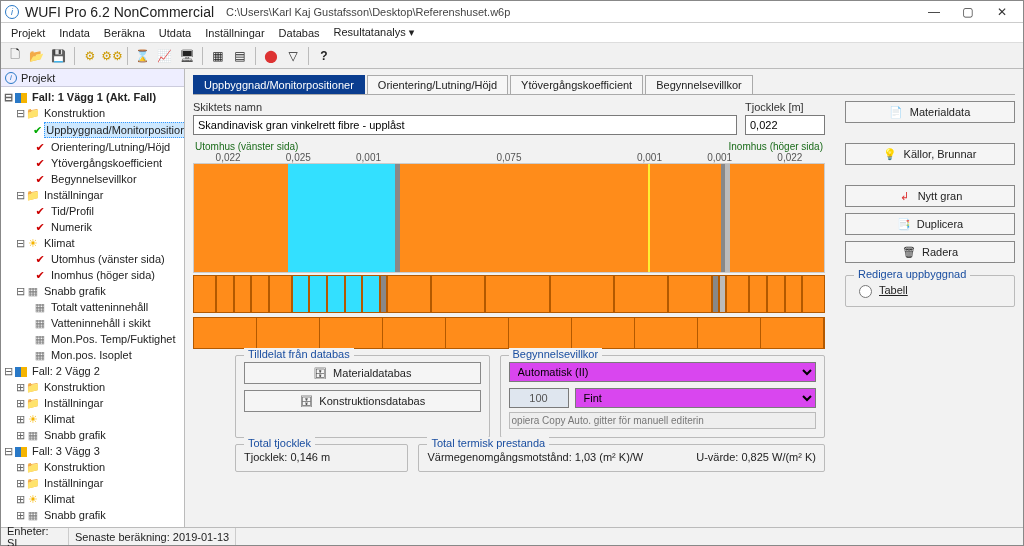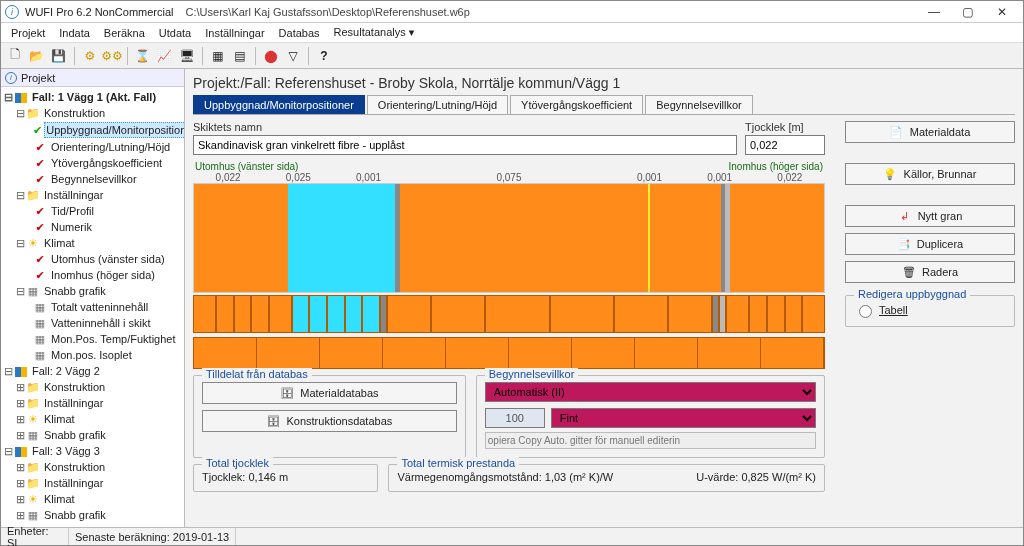--- a/index.html
+++ b/index.html
@@ -2,21 +2,21 @@
 <html><head>
 <meta charset="utf-8">
 <style>
   * { box-sizing: border-box; }
   html, body { margin:0; padding:0; font-family: "Segoe UI", Tahoma, sans-serif; font-size:11px; background:#fff; color:#222; }
   .window { width:1024px; height:546px; border:1px solid #888; display:flex; flex-direction:column; background:#f2f2f2;}
   
   .titlebar { height:22px; display:flex; align-items:center; background:#fff; border-bottom:1px solid #ccc; padding:0 4px;}
   .titlebar .ico { width:14px; height:14px; border-radius:50%; background:#fff; border:1px solid #2a79c7; margin-right:6px; display:flex; align-items:center; justify-content:center;}
   .titlebar .ico::before{content:"i"; font-size:9px; color:#2a79c7; font-style:italic;}
-  .titlebar .title-text{ flex:0 0 auto; font-size:11px;}
+  .titlebar .title-text{ flex:0 0 auto; font-size:14px;}
   .titlebar .path{ margin-left:12px; color:#444;}
   .titlebar .spacer{flex:1;}
   .win-btn{ width:34px; height:20px; display:flex; align-items:center; justify-content:center; font-size:12px; color:#333;}
   
   .menubar{ height:20px; display:flex; align-items:center; padding:0 4px; background:#fff; border-bottom:1px solid #ddd; gap:2px;}
   .menubar span{ padding:2px 6px;}
   
   .toolbar{ height:26px; background:#f1f1f1; border-bottom:1px solid #bbb; display:flex; align-items:center; padding:0 4px; gap:2px;}
   .tbtn{ width:20px; height:20px; display:flex; align-items:center; justify-content:center; font-size:12px; border:1px solid transparent; }
   .tsep{ width:1px; height:18px; background:#bbb; margin:0 3px;}
@@ -54,27 +54,27 @@
   .scale-row span{flex:1;text-align:center;}
   .layer-area{position:relative;height:110px;display:flex;}
   .layer{height:100%;}
   .grid-band{height:38px;display:flex;margin-top:2px;}
   .grid-band .cell{flex:1;border:1px solid #b35900;background:#ff8c1a;}
   .smallband{height:32px;display:flex;margin-top:4px; border:1px solid #b35900;}
   .smallband .c{flex:1;border-right:1px solid #b35900;background:#ff8c1a;}
   
   .group{ border:1px solid #bbb; border-radius:2px; padding:6px 8px 8px 8px; position:relative; margin-top:6px;}
   .group legend, .group .legend{ position:absolute; top:-8px; left:8px; background:#f2f2f2; padding:0 4px; font-size:11px; color:#1a4ea0;}
-  .bottom-row{display:flex; gap:10px;}
+  .bottom-row{display:flex; gap:10px;margin-left:42px;}
   .side-btns{ display:flex; flex-direction:column; gap:6px; margin-left:10px;}
   .radio-row{display:flex;align-items:center;gap:4px;font-size:11px;}
   
   .status{ height:18px; border-top:1px solid #bbb; background:#f2f2f2; display:flex; align-items:center; font-size:11px;}
   .status .cell{ padding:0 6px; border-right:1px solid #ccc; height:100%; display:flex; align-items:center;}
-  select.inp{background:#be185d;}
+  select.inp{background:#d946ef;}
   .readonly{background:#eee;color:#777;border:1px solid #bbb;font-size:10px;padding:2px;width:100%;}
 </style>
 </head>
 <body>
 
 <div class="window">
 
   <div class="titlebar">
     <div class="ico"></div>
     <div class="title-text">WUFI Pro 6.2 NonCommercial</div>
@@ -256,21 +256,20 @@
         <div class="tn" style="padding-left:2px">
             <span class="exp">⊟</span>
             <span class="nico"></span>
             <span class="lbl">Fall: 4 Vägg 4</span>
           </div>
 
       </div>
     </div>
 
     <div class="right">
-      <div class="proj-title">Projekt:/Fall:  Referenshuset - Broby Skola, Norrtälje kommun/Vägg 1</div>
       <div class="tabs">
         <div class="tab active">Uppbyggnad/Monitorpositioner</div>
         <div class="tab">Orientering/Lutning/Höjd</div>
         <div class="tab">Ytövergångskoefficient</div>
         <div class="tab">Begynnelsevillkor</div>
       </div>
 
       <div style="display:flex; gap:10px;">
 
         <div style="flex:1; min-width:0;">

